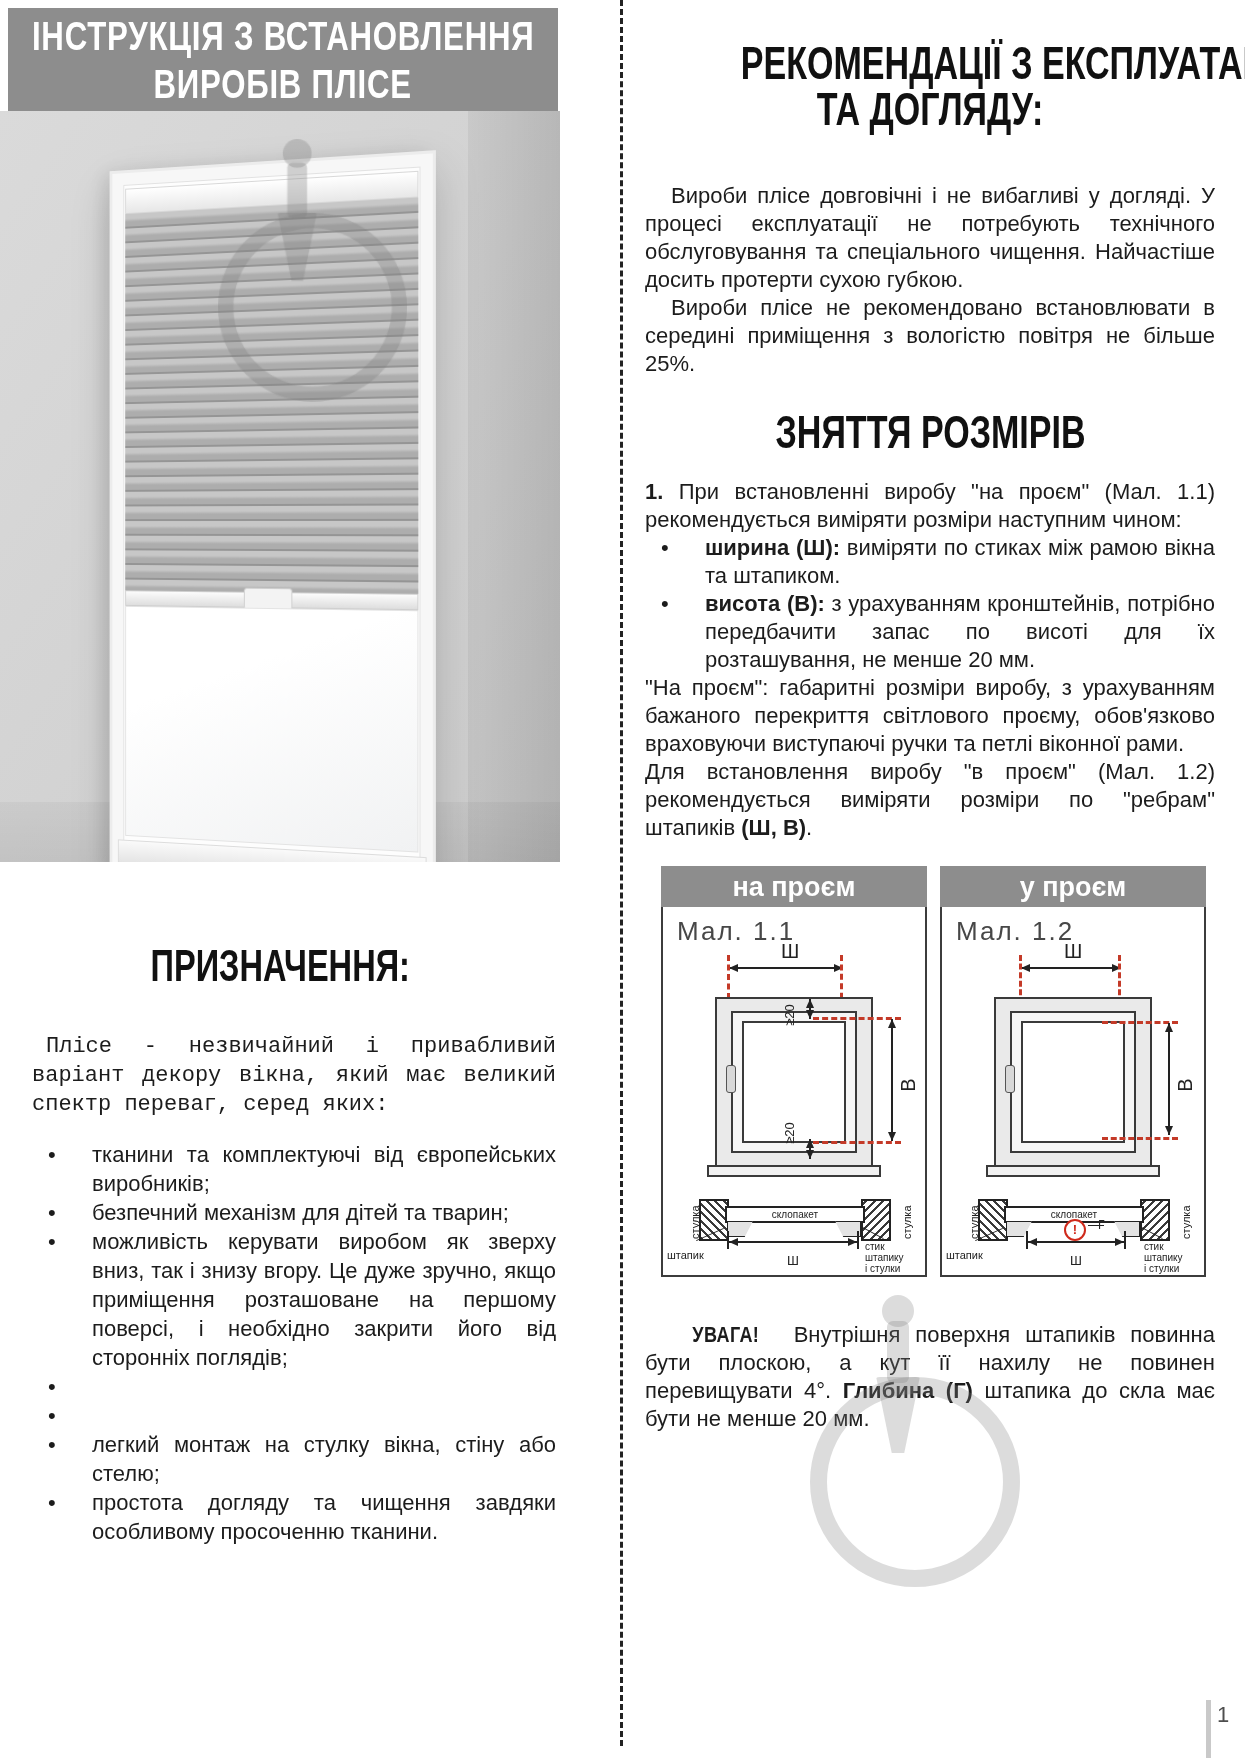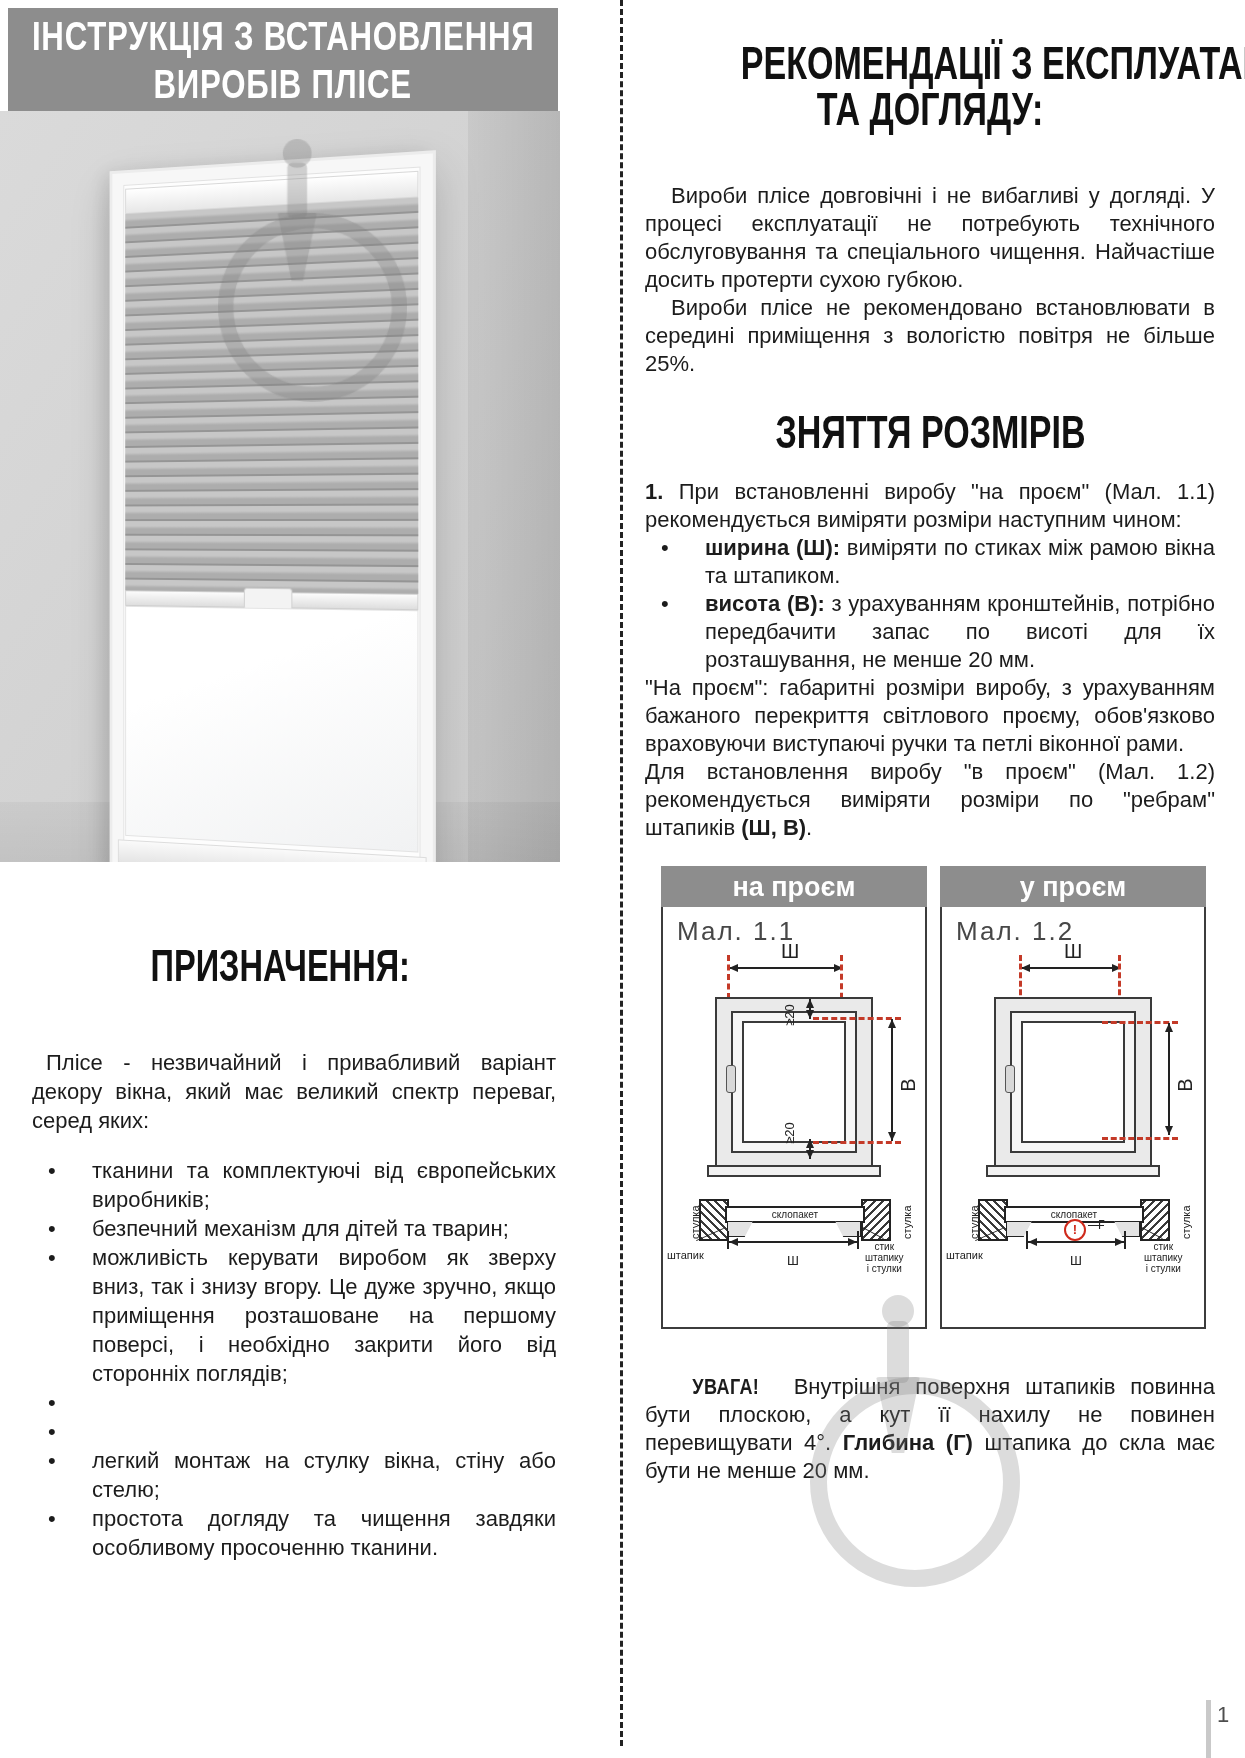--- a/index.html
+++ b/index.html
@@ -53,40 +53,40 @@
   .right-wm { left:790px; top:1295px; color:rgba(130,130,130,0.28); }
 
   
   .bigh { text-align:center; font-weight:700; color:#111; }
   .bigh .hspan { display:inline-block; transform:scaleX(0.74); white-space:nowrap; }
   .purpose-h { position:absolute; left:0; top:942px; width:560px; font-size:44px; line-height:48px; }
   .rhead-line { font-size:46px; line-height:46px; }
 
   
   .ltext { position:absolute; left:32px; top:1032px; width:524px; font-size:22px; line-height:29px; text-align:justify; }
-  .ltext .intro { text-indent:14px; margin:16px 0 21px 0; }
+  .ltext .intro { text-indent:14px; margin:0 0 21px 0;font-family:Liberation Mono, monospace; }
   .blt { display:flex; }
   .blt .dot { flex:none; width:60px; padding-left:16px; box-sizing:border-box; }
   .blt .btxt { flex:1; text-align:justify; }
 
   .rcol { position:absolute; left:645px; top:40px; width:570px; font-size:22px; line-height:28px; }
   .rp { margin:0; text-align:justify; }
   .rp.ind { text-indent:26px; }
   .gap24 { margin-top:24px; }
   .rhead-block { margin:0 0 50px 0; }
   .sizes-h { margin:30px 0 22px 0; font-size:46px; line-height:48px; }
   .b { font-weight:700; }
   .cond-b { font-weight:700; display:inline-block; transform:scaleX(0.82); transform-origin:left 70%; letter-spacing:0.5px; }
 
   
   .diag-row { display:flex; gap:13px; margin:24px 0 0 16px; }
   .diagram { width:266px; border:2px solid #3c3c3c; background:#fff; box-sizing:border-box; }
   .dhead { height:41px; margin:-2px; background:#8d8d8d; color:#fff; font-weight:700; font-size:27px;
            display:flex; align-items:center; justify-content:center; }
-  .dbody { position:relative; height:420px; margin:2px 0 0 0; font-size:0; }
+  .dbody { position:relative; height:368px; margin:2px 0 0 0; font-size:0; }
   .figlab { position:absolute; left:14px; top:10px; font-size:26px; color:#474747; letter-spacing:2px; }
 
   .dim-h { position:absolute; height:0; border-top:2px solid #222; }
   .dim-h::before,.dim-h::after { content:""; position:absolute; top:-5px; border-top:4px solid transparent; border-bottom:4px solid transparent; }
   .dim-h::before { left:0; border-right:9px solid #222; }
   .dim-h::after { right:0; border-left:9px solid #222; }
   .dim-v { position:absolute; width:0; border-left:2px solid #222; }
   .dim-v::before,.dim-v::after { content:""; position:absolute; left:-5px; border-left:4px solid transparent; border-right:4px solid transparent; }
   .dim-v::before { top:0; border-bottom:9px solid #222; }
   .dim-v::after { bottom:0; border-top:9px solid #222; }
@@ -106,21 +106,21 @@
   .hatch-l { position:absolute; border:2px solid #222;
              background:repeating-linear-gradient(45deg,#3a3a3a 0 2px,#fff 2px 6px); }
   .hatch-r { position:absolute; border:2px solid #222;
              background:repeating-linear-gradient(-45deg,#3a3a3a 0 2px,#fff 2px 6px); }
   .glz { position:absolute; background:#fff; border:2px solid #222; font-size:10px; text-align:center; color:#222; }
   .bead { position:absolute; background:#e3e3e3; border:1px solid #222; }
   .bead.l { clip-path:polygon(0 0,100% 0,68% 100%,0 100%); }
   .bead.r { clip-path:polygon(0 0,100% 0,100% 100%,32% 100%); }
   .tick { position:absolute; width:0; border-left:2px solid #222; }
   .leader { position:absolute; height:0; border-top:1.5px solid #222; }
-  .pre { white-space:pre-line;text-align:center; }
+  .pre { white-space:pre-line; }
   .warn-c { position:absolute; width:18px; height:18px; border:2.5px solid #cf2a1b; border-radius:50%;
             color:#cf2a1b; font-weight:700; font-size:13px; line-height:17px; text-align:center; background:#fff; }
 
   
   .attention { margin-top:44px; }
 
   
   .pgbar { position:absolute; left:1206px; top:1700px; width:5px; height:58px; background:#c9c9c9; }
   .pgnum { position:absolute; left:1217px; top:1702px; font-size:22px; color:#4e4e4e; }
 </style>

